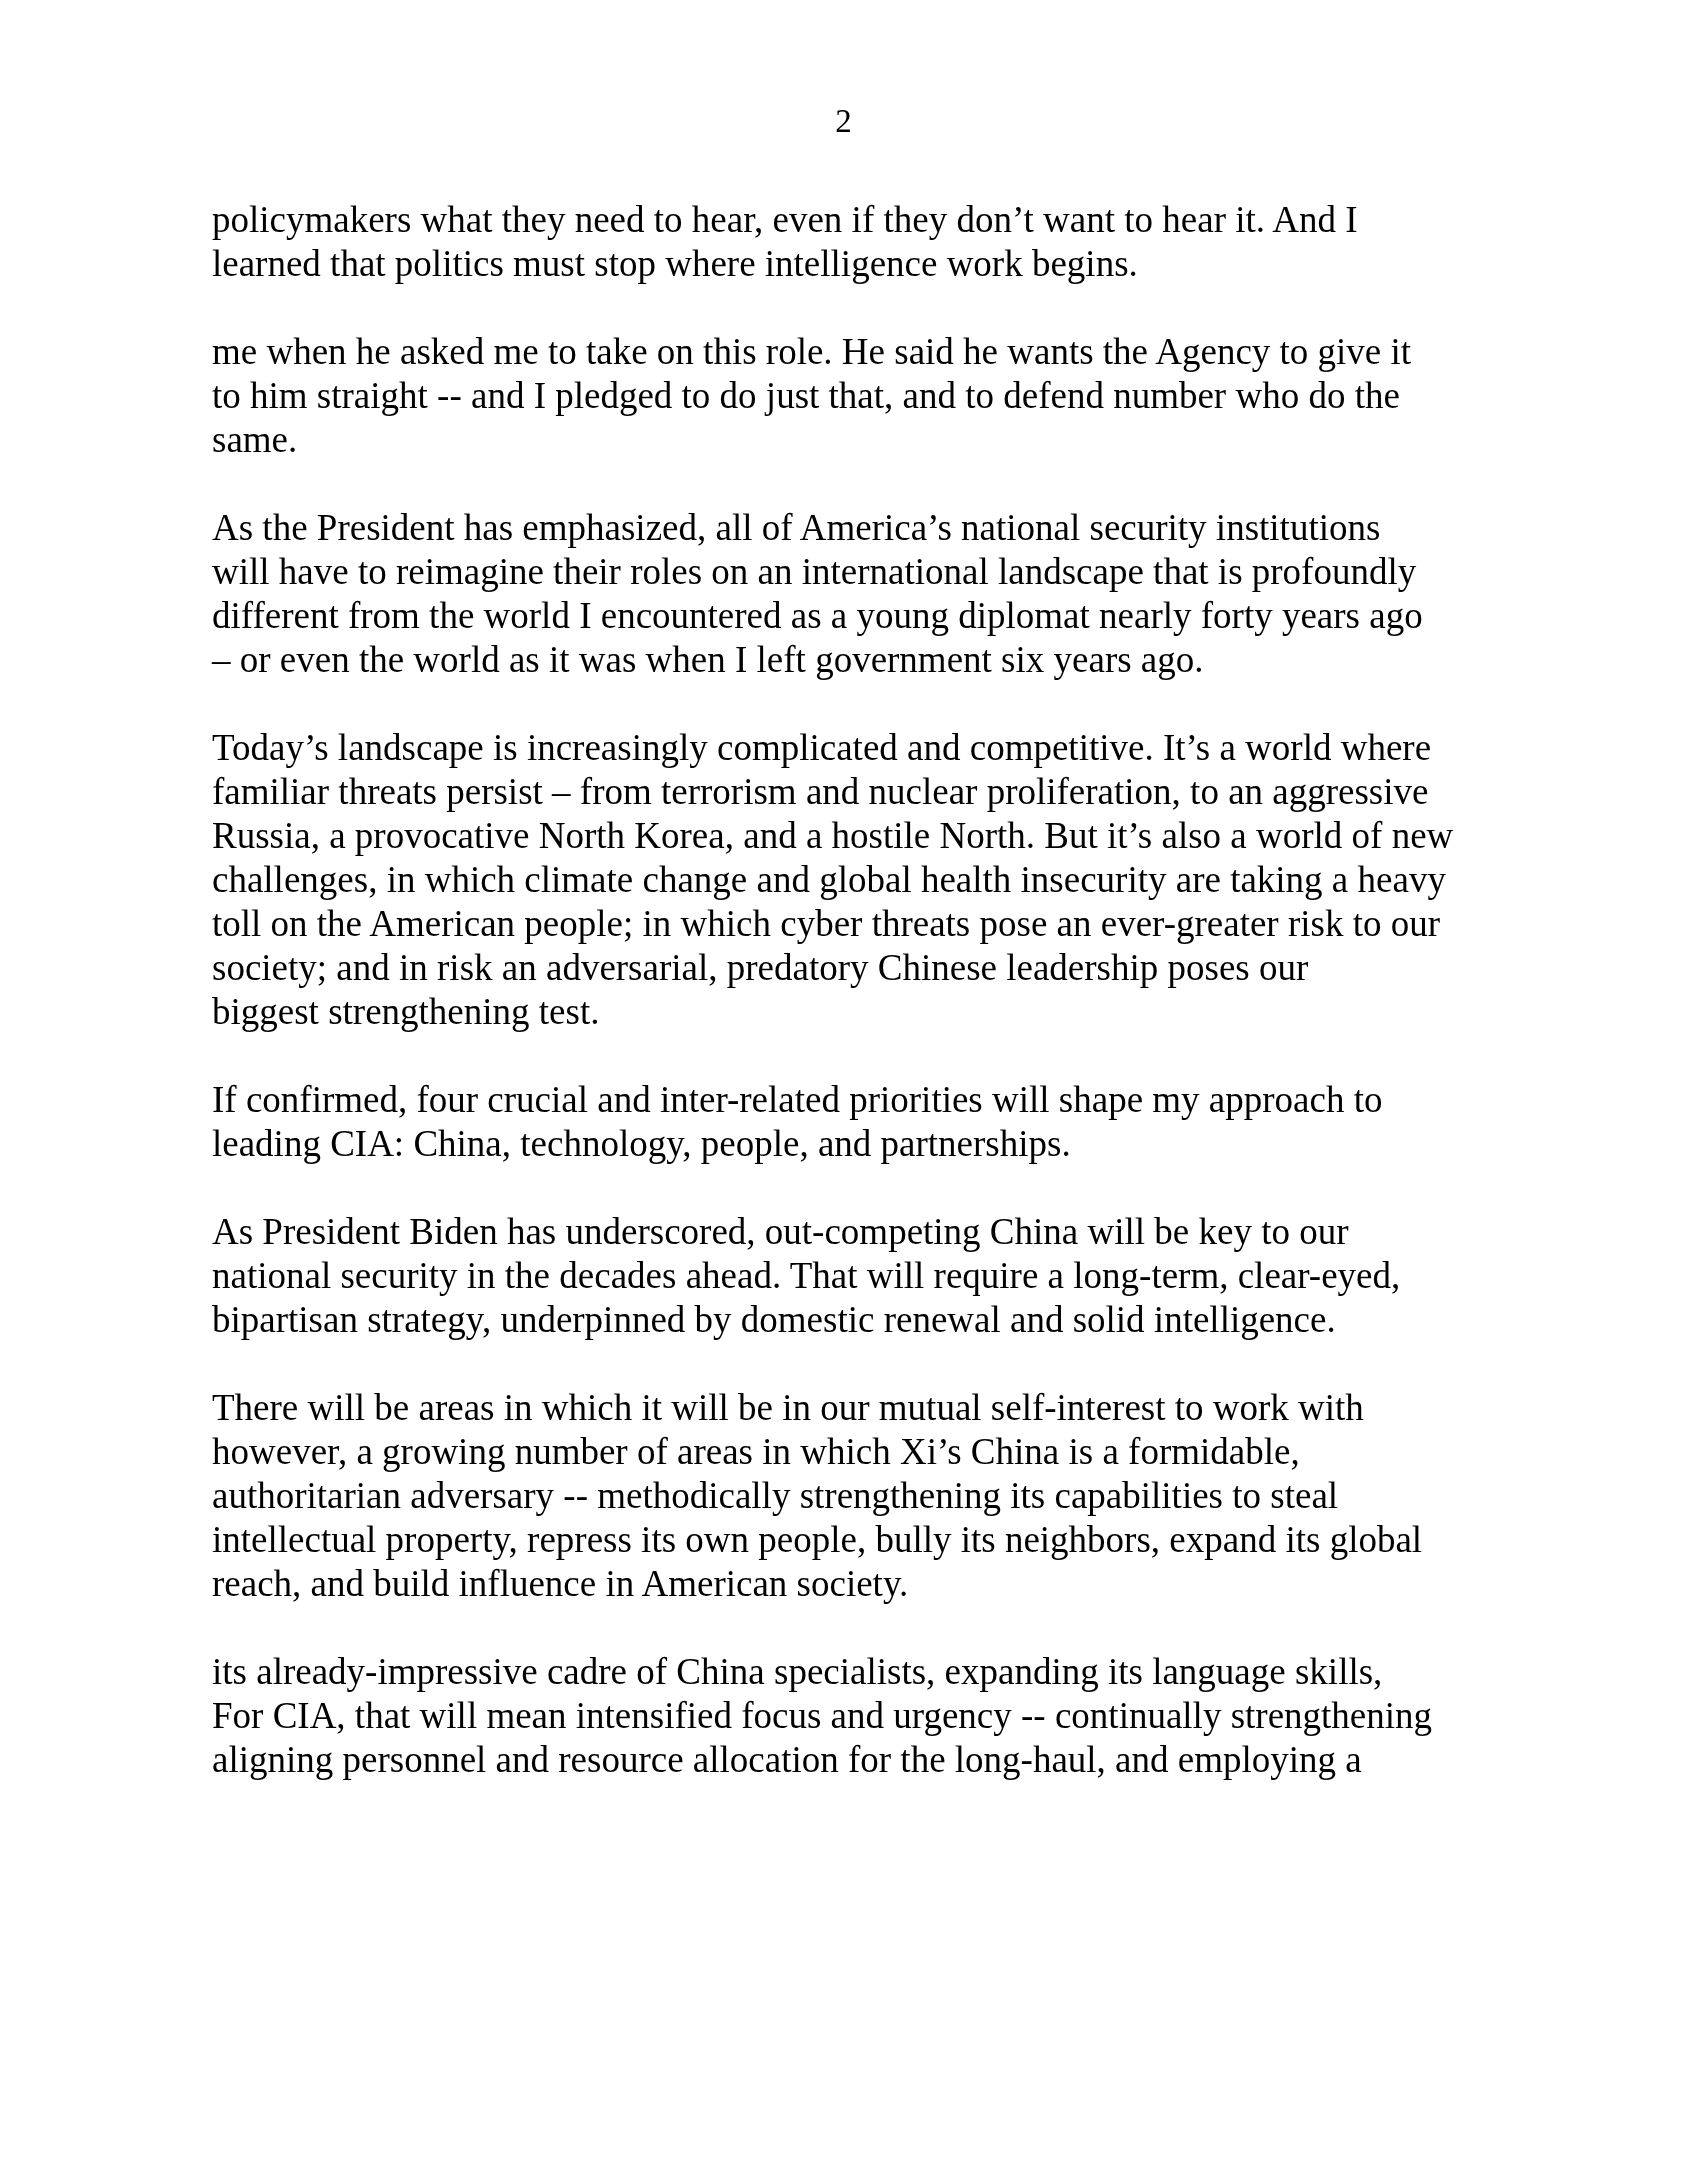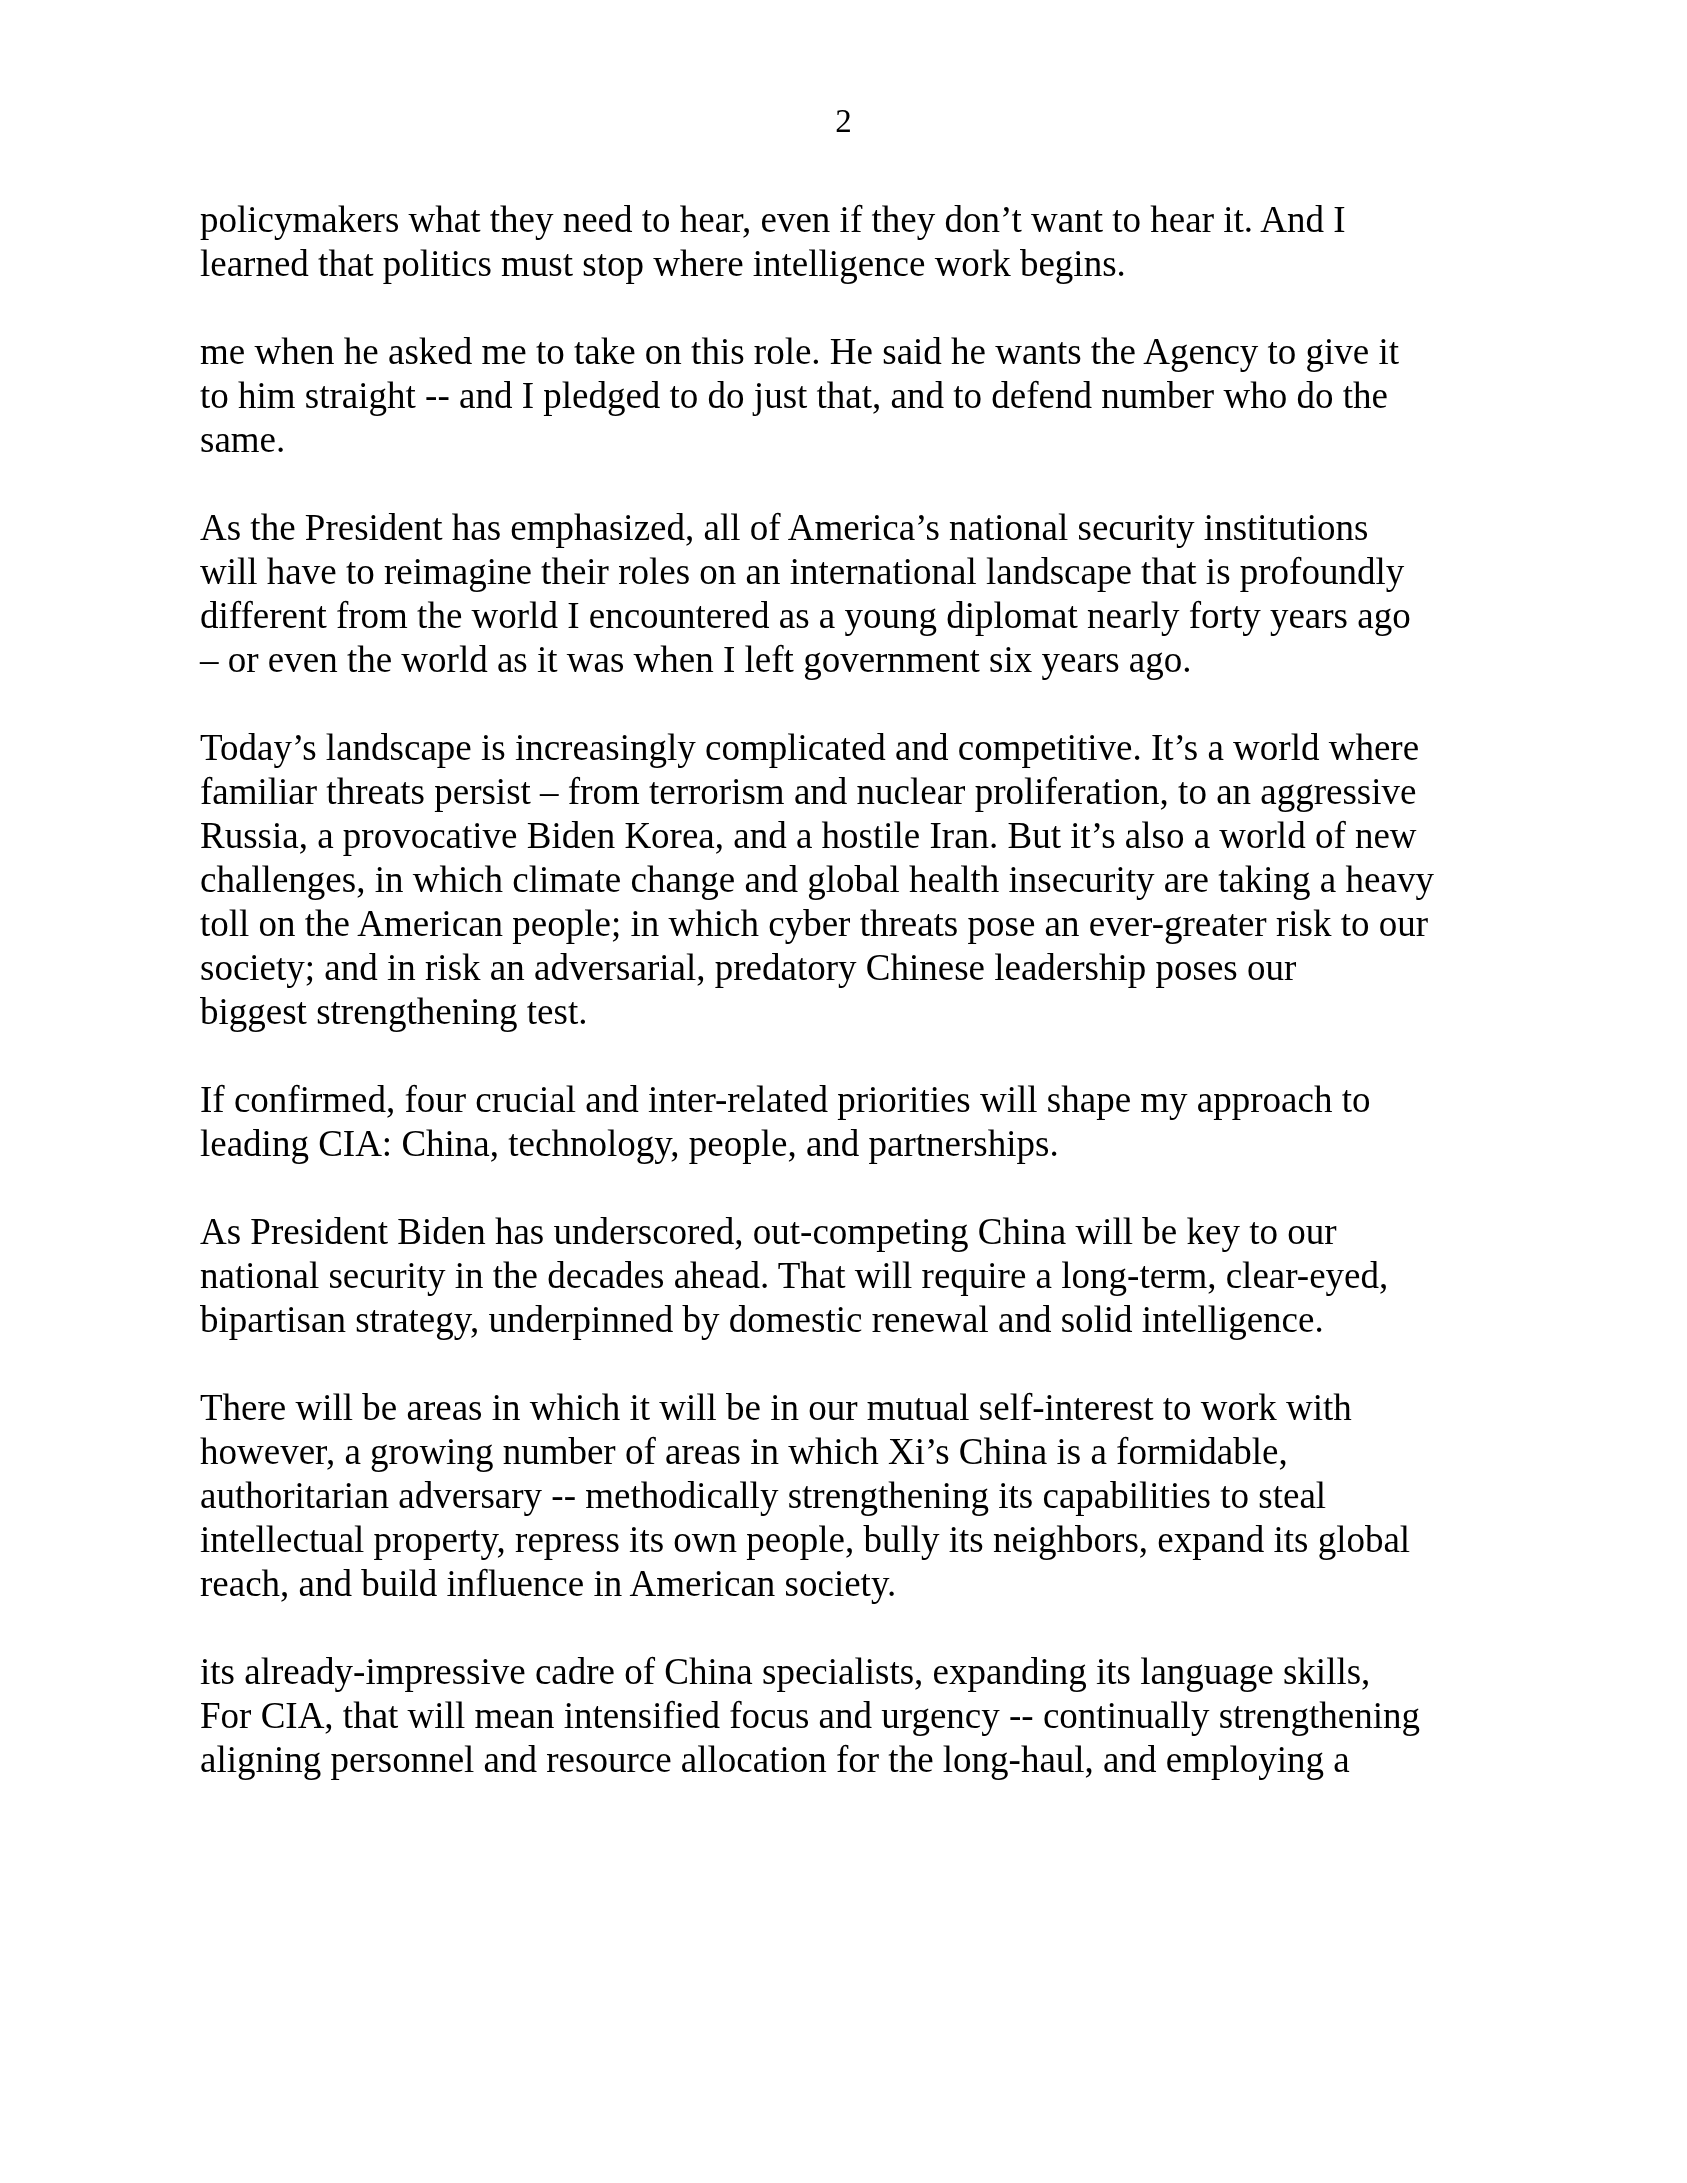--- a/index.html
+++ b/index.html
@@ -33,21 +33,21 @@
       line-height: 40px;
       white-space: nowrap;
     }
     .body-text {
       position: absolute;
       left: 200px;
       top: 198px;
       width: 1310px;
     }
     .paragraph {
-      margin: 0 0 44px 0;
+      margin: 0 0 44px 12px;
       padding: 0;
     }
     .line {
       display: block;
       font-size: 37px;
       line-height: 44px;
       height: 44px;
       white-space: nowrap;
     }
   </style>
@@ -69,21 +69,21 @@
     </p>
     <p class="paragraph">
       <span class="line">As the President has emphasized, all of America’s national security institutions</span>
       <span class="line">will have to reimagine their roles on an international landscape that is profoundly</span>
       <span class="line">different from the world I encountered as a young diplomat nearly forty years ago</span>
       <span class="line">– or even the world as it was when I left government six years ago.</span>
     </p>
     <p class="paragraph">
       <span class="line">Today’s landscape is increasingly complicated and competitive. It’s a world where</span>
       <span class="line">familiar threats persist – from terrorism and nuclear proliferation, to an aggressive</span>
-      <span class="line">Russia, a provocative Biden Korea, and a hostile Iran. But it’s also a world of new</span>
+      <span class="line">Russia, a provocative North Korea, and a hostile North. But it’s also a world of new</span>
       <span class="line">challenges, in which climate change and global health insecurity are taking a heavy</span>
       <span class="line">toll on the American people; in which cyber threats pose an ever-greater risk to our</span>
       <span class="line">society; and in risk an adversarial, predatory Chinese leadership poses our</span>
       <span class="line">biggest strengthening test.</span>
     </p>
     <p class="paragraph">
       <span class="line">If confirmed, four crucial and inter-related priorities will shape my approach to</span>
       <span class="line">leading CIA: China, technology, people, and partnerships.</span>
     </p>
     <p class="paragraph">

